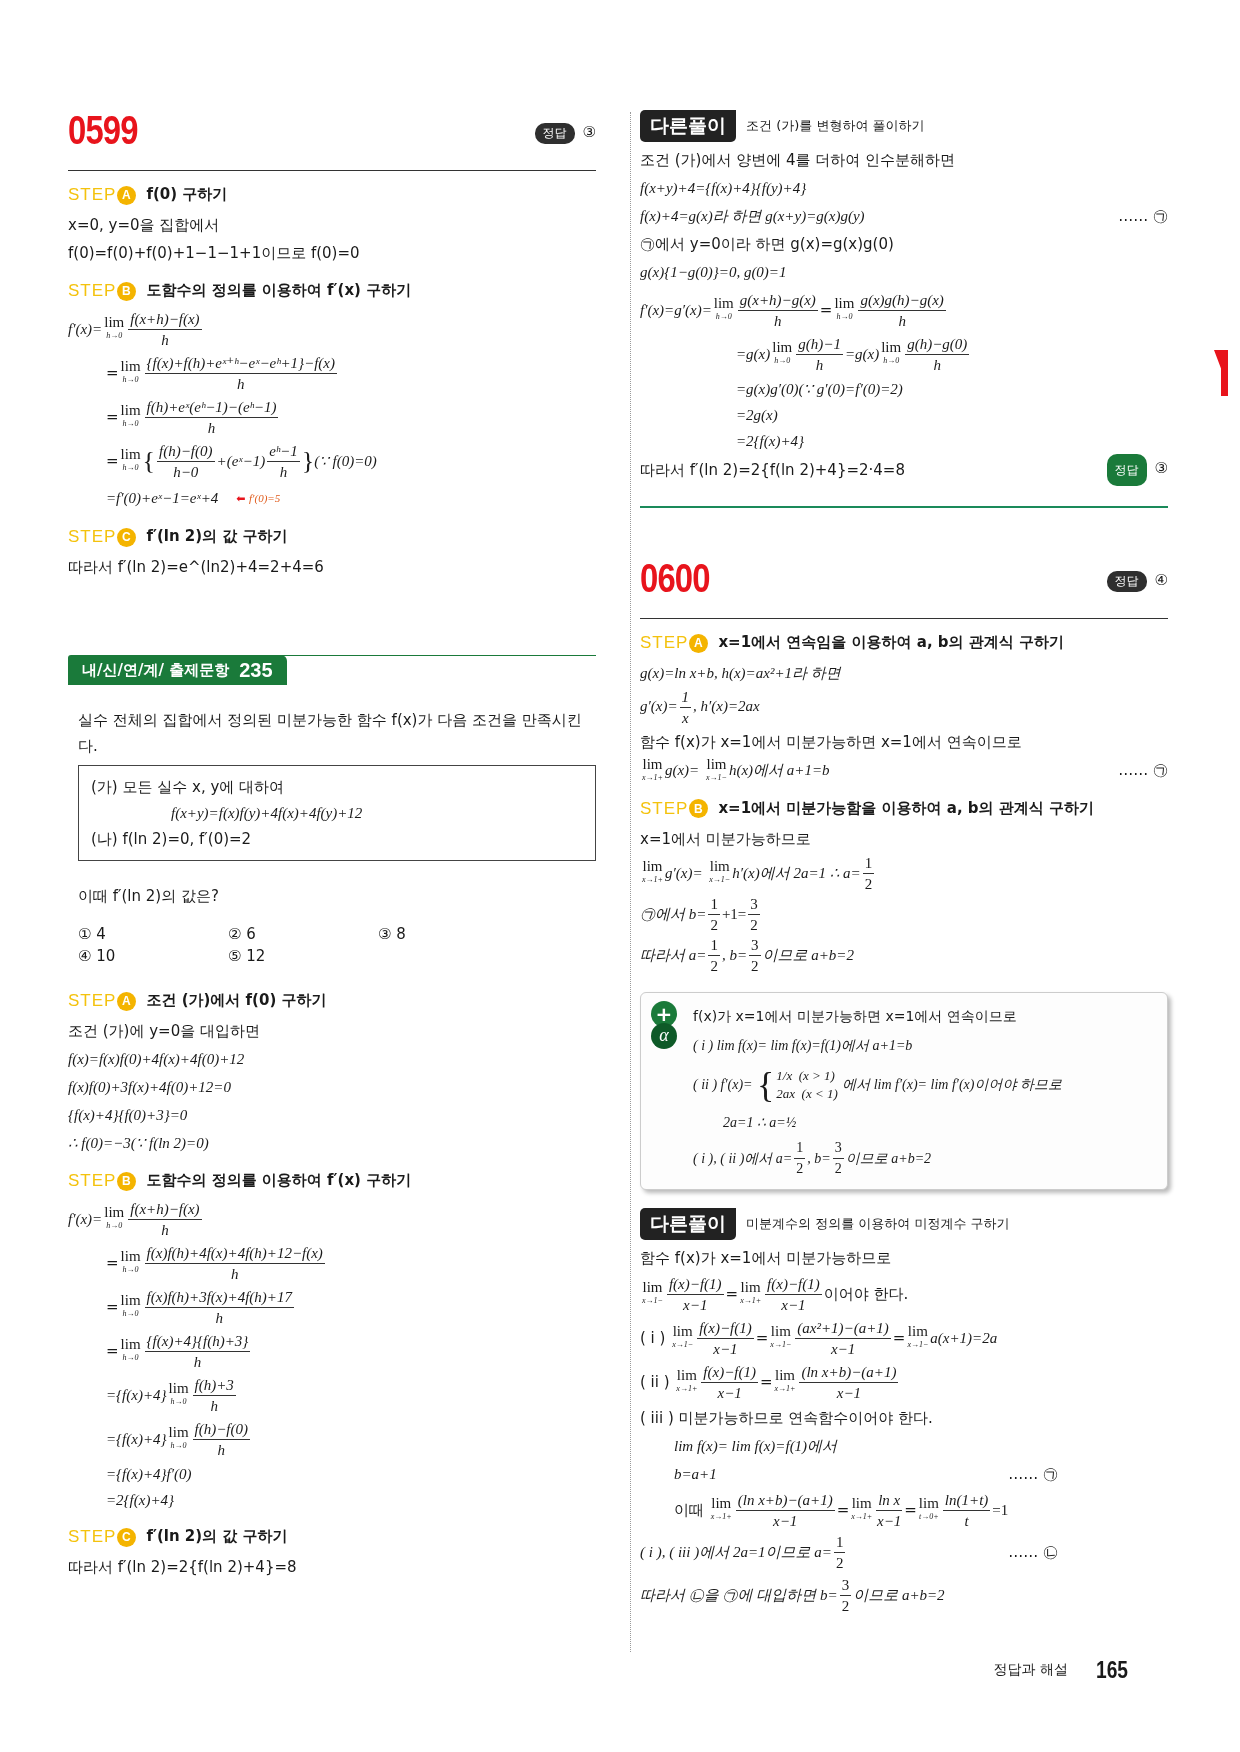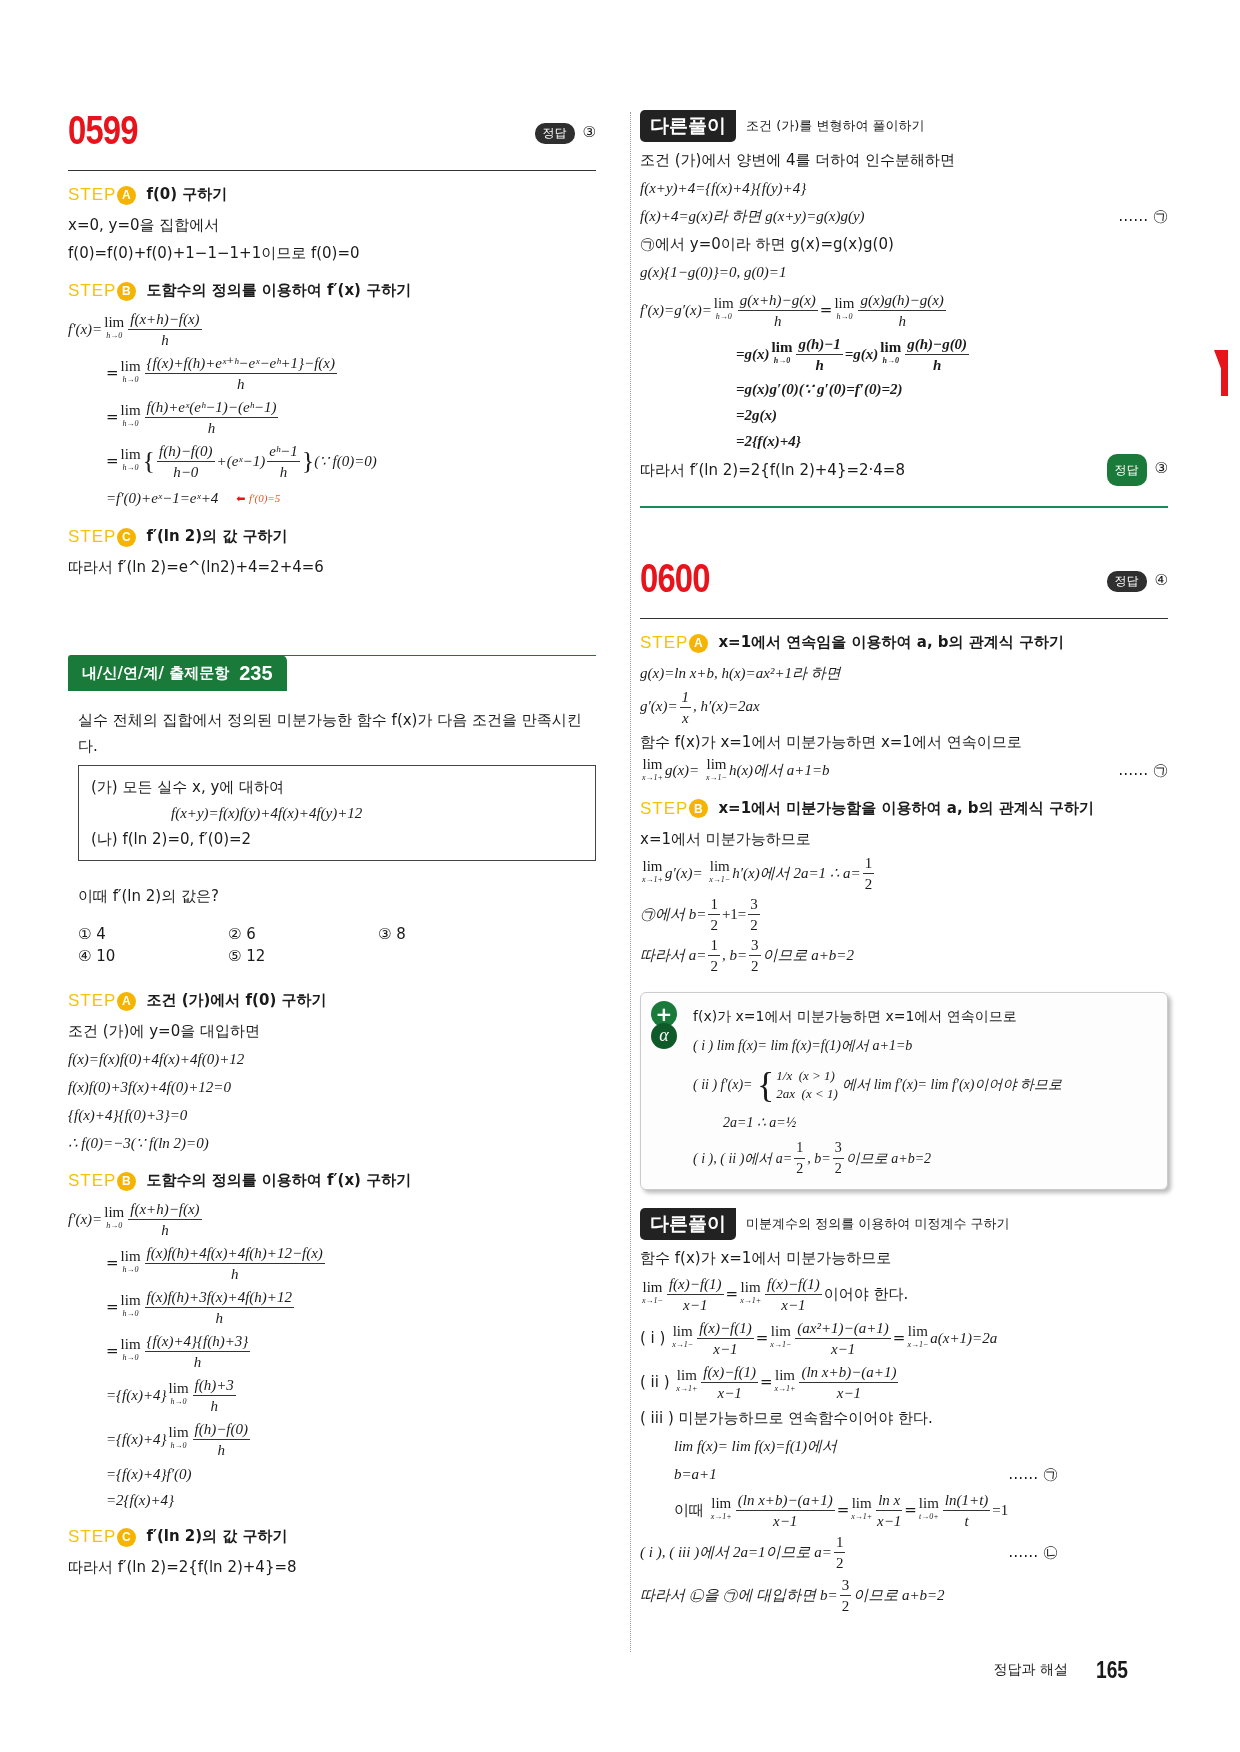--- a/index.html
+++ b/index.html
@@ -17,32 +17,32 @@
   .answer { display: flex; gap: 8px; margin-bottom: 6px; }
   .answer-badge { background: #2f2f2f; color: #fff; font-size: 12px; padding: 2px 8px; border-radius: 10px; }
   .answer-badge.green { background: #1a7a3a; }
   .answer-val { font-size: 15px; }
 
   .step { display: flex; align-items: flex-start; gap: 10px; margin-top: 14px; margin-bottom: 6px; font-weight: 700; font-size: 15px; }
   .step-tag { color: #f4c20d; font-family: "Liberation Sans", sans-serif; font-weight: 400; font-size: 17px; letter-spacing: 1px; display: flex; align-items: center; }
   .step-circle { display: inline-flex; width: 19px; height: 19px; border-radius: 50%; background: #f4b400; color: #fff; font-size: 12px; font-weight: 700; justify-content: center; align-items: center; margin-left: 1px; }
   .line { font-size: 15px; line-height: 28px; white-space: nowrap; }
   .indent { padding-left: 38px; }
-  .indent2 { padding-left: 96px; font-weight: bold; }
+  .indent2 { padding-left: 96px; }
   .frac { display: inline-flex; flex-direction: column; align-items: center; vertical-align: middle; margin: 0 2px; line-height: 20px; }
   .frac .num { border-bottom: 1px solid #333; padding: 0 2px; }
   .lim { display: inline-flex; flex-direction: column; align-items: center; vertical-align: middle; line-height: 14px; margin: 0 2px; }
   .lim .sub { font-size: 8px; font-style: italic; font-family: "Liberation Serif", serif; }
   .eq-block { margin-top: 2px; }
   .eq-row { display: flex; align-items: center; min-height: 44px; font-size: 15px; white-space: nowrap; }
   .note-red { color: #e05a1a; font-size: 11px; margin-left: 18px; }
   .note-red .arrow { color: #e8141c; }
 
   .banner { position: relative; margin-top: 74px; height: 30px; }
-  .banner-tab { position: absolute; left: 0; top: 0; background: #1a7a3a; color: #fff; padding: 4px 14px; font-weight: 700; font-size: 15px; border-radius: 3px 6px 0 0; height: 36px; display: flex; align-items: center; gap: 10px; }
+  .banner-tab { position: absolute; left: 0; top: 0; background: #1a7a3a; color: #fff; padding: 4px 14px; font-weight: 700; font-size: 15px; border-radius: 3px 6px 0 0; height: 30px; display: flex; align-items: center; gap: 10px; }
   .banner-tab .num { font-size: 20px; font-family: "Liberation Sans", sans-serif; }
   .banner-line { position: absolute; left: 200px; right: 0; top: 0; border-top: 1.5px solid #1a7a3a; }
   .problem { font-size: 15px; line-height: 26px; margin-top: 22px; padding-left: 10px; }
   .cond-box { border: 1px solid #444; margin: 6px 0 10px 10px; padding: 8px 12px; font-size: 15px; line-height: 26px; }
   .choices { display: grid; grid-template-columns: 150px 150px 150px; row-gap: 4px; padding-left: 10px; margin-top: 16px; font-size: 15px; }
 
   .alt-head { display: flex; align-items: center; gap: 10px; margin-bottom: 4px; }
   .alt-tag { background: #222; color: #fff; font-size: 19px; font-weight: 700; padding: 3px 10px; border-radius: 5px 0 5px 5px; }
   .alt-title { font-size: 13px; }
   .green-rule { border-top: 2px solid #1a8a5a; margin-top: 20px; }
@@ -227,21 +227,21 @@
           <span>h</span>
         </span>
     </div>
     <div class="eq-row indent">
       <span>=</span>
       <span class="lim r">
           <span>lim</span>
           <span class="sub">h→0</span>
         </span>
       <span class="frac m">
-          <span class="num">f(x)f(h)+3f(x)+4f(h)+12</span>
+          <span class="num">f(x)f(h)+3f(x)+4f(h)+17</span>
           <span>h</span>
         </span>
     </div>
     <div class="eq-row indent">
       <span>=</span>
       <span class="lim r">
           <span>lim</span>
           <span class="sub">h→0</span>
         </span>
       <span class="frac m">

